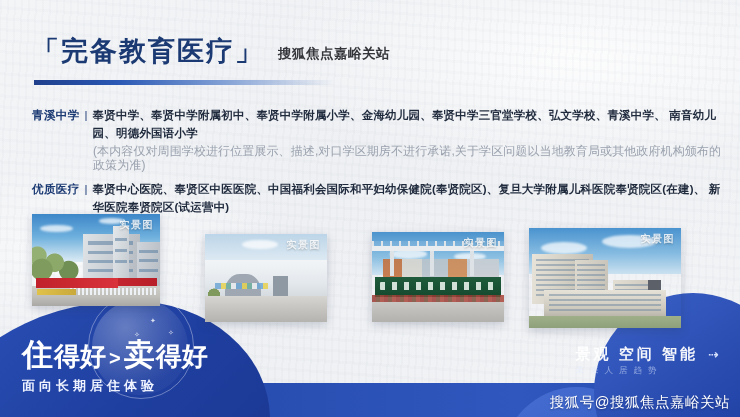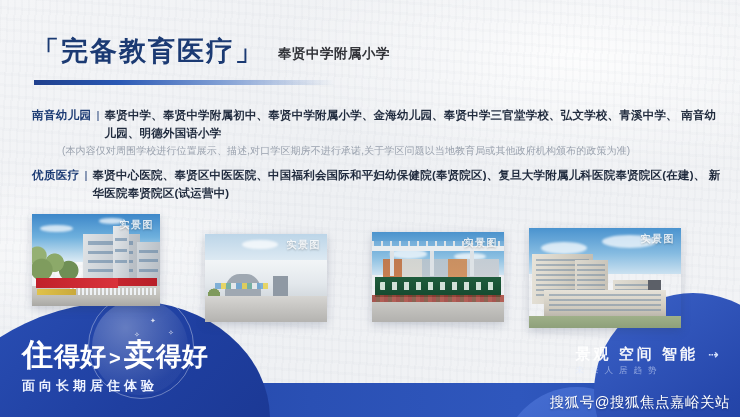--- a/index.html
+++ b/index.html
@@ -102,22 +102,22 @@
   }
   .info-text {
     flex: 1 1 auto;
     font-size: 11.5px;
     font-weight: bold;
     color: #1f2a3d;
     line-height: 18px;
     letter-spacing: 0.2px;
   }
   .info-note {
-    margin-left: 30px;
-    font-size: 10px;
+    margin-left: 61px;
+    font-size: 12px;
     color: #9aa2ae;
     line-height: 14px;
     letter-spacing: 0.1px;
   }
   .edu-group { margin-bottom: 6px; }
   .med-group { margin-top: 8px; }
 
   
   .photos {
     position: absolute;
@@ -457,29 +457,29 @@
     text-shadow: 0 1px 2px rgba(10,25,70,0.45);
   }
 </style>
 </head>
 <body>
 
 <div id="slide">
 
   <div class="header">
     <div class="title-main">「完备教育医疗」</div>
-    <div class="title-sub">奉贤中学附属小学</div>
+    <div class="title-sub">搜狐焦点嘉峪关站</div>
   </div>
   <div class="accent-bar"></div>
 
   <div class="info-block">
 
     <div class="edu-group">
       <div class="info-row">
-        <div class="info-label">南音幼儿园</div>
+        <div class="info-label">青溪中学</div>
         <div class="info-sep">|</div>
         <div class="info-text">
           <span>奉贤中学、奉贤中学附属初中、奉贤中学附属小学、金海幼儿园、奉贤中学三官堂学校、弘文学校、青溪中学、</span>
           <span>南音幼儿园、明德外国语小学</span>
         </div>
       </div>
       <div class="info-note">(本内容仅对周围学校进行位置展示、描述,对口学区期房不进行承诺,关于学区问题以当地教育局或其他政府机构颁布的政策为准)</div>
     </div>
 
     <div class="med-group">

